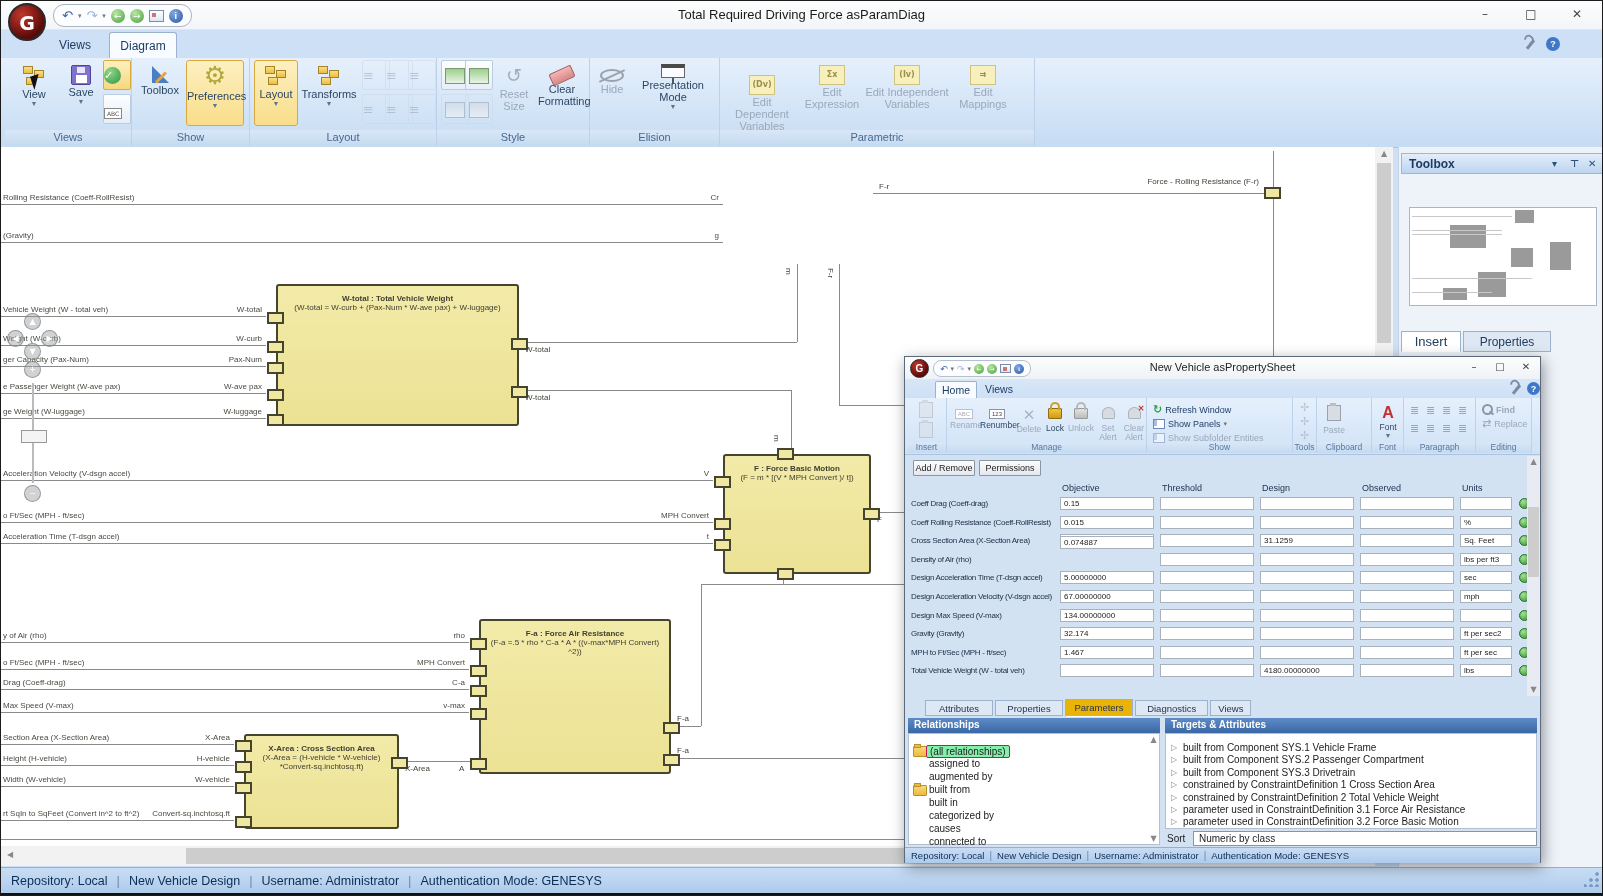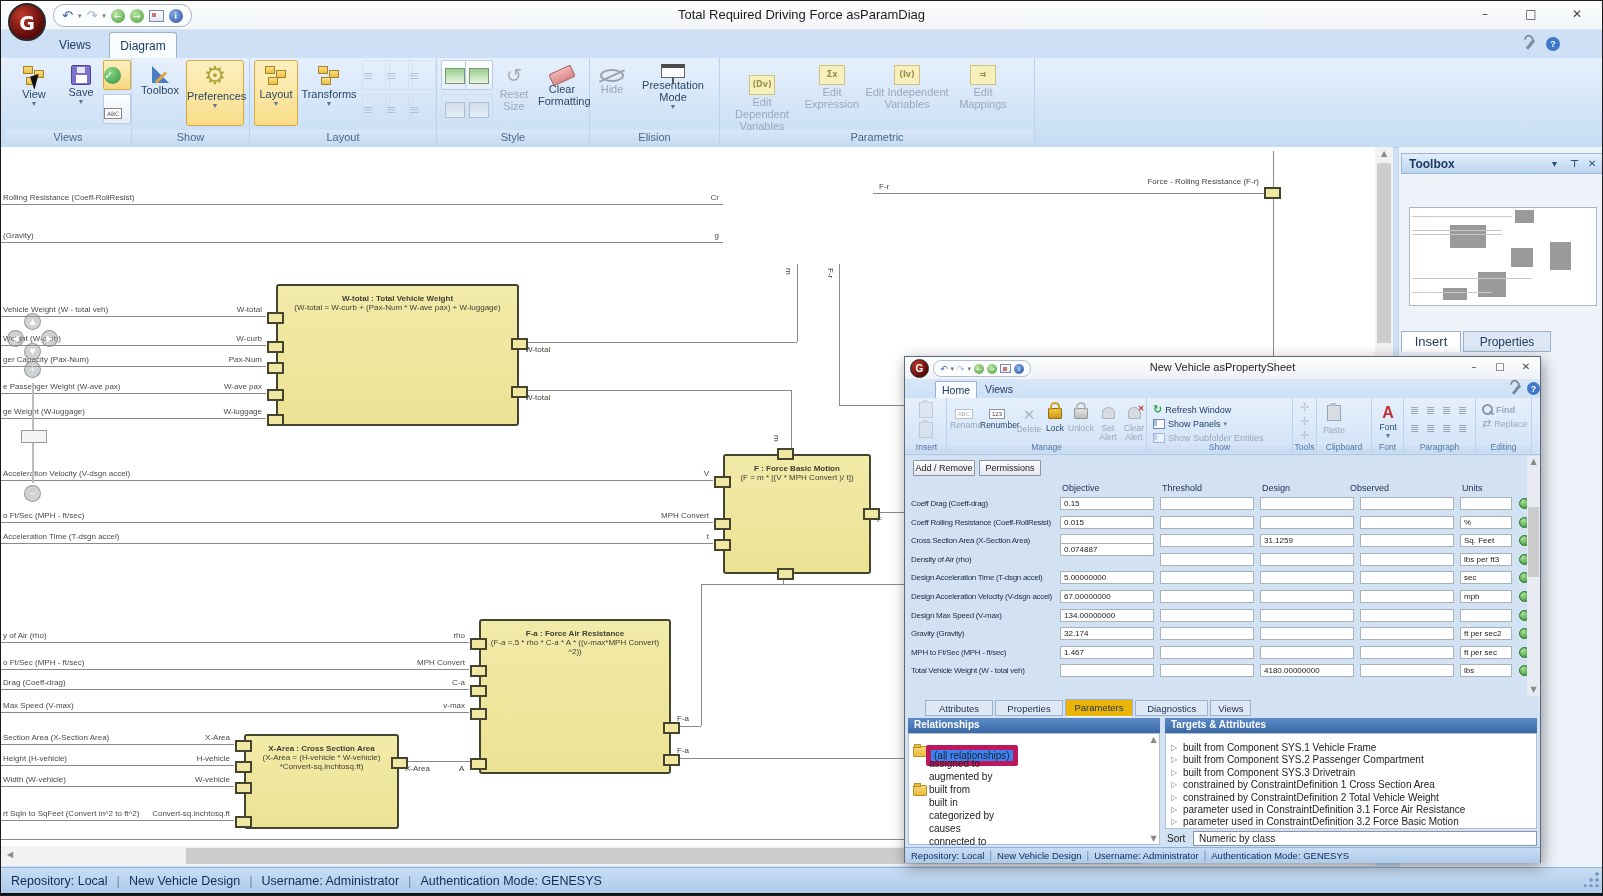--- a/index.html
+++ b/index.html
@@ -153,21 +153,21 @@
   .pshdr{position:absolute;font-size:9px;color:#223450;}
   .tlabel{position:absolute;font-size:8px;letter-spacing:-0.3px;color:#1c2c44;white-space:nowrap;overflow:hidden;width:148px;}
   .tbox{position:absolute;height:13px;background:#fff;border:1px solid #a8b2bc;font-size:8px;color:#222;line-height:12px;padding:0 3px;box-sizing:border-box;white-space:nowrap;overflow:hidden;}
   .tbox.wavy{text-decoration:underline wavy #d04040 1px;text-underline-offset:2px;}
   .grow{position:absolute;width:11px;height:11px;border-radius:50%;background:radial-gradient(circle at 35% 30%,#a8e098,#2f8f2f);border:1px solid #1f6f1f;box-sizing:border-box;}
   .psbtab{position:absolute;top:343px;height:16px;font-size:9.5px;color:#223450;text-align:center;line-height:15px;border:1px solid #9cb2cc;background:#dde8f4;box-sizing:border-box;}
   .psbtab.active{background:#eab308;border-bottom-color:#fff;height:18px;top:342px;}
   .phead{position:absolute;height:15px;background:linear-gradient(#5d8cc8,#3a67a5);color:#fff;font-size:10px;font-weight:bold;line-height:14px;padding-left:6px;box-sizing:border-box;}
   .plist{position:absolute;background:#fff;border:1px solid #b2c0d0;box-sizing:border-box;}
   .pitem{position:absolute;font-size:10px;color:#222;white-space:nowrap;}
-  .pitem.sel{background:#3b82f6;border:5px solid #be185d;border-radius:2px;padding:0 3px;margin-left:-3px;}
+  .pitem.sel{background:#86efac;border:1px solid #be185d;border-radius:2px;padding:0 3px;margin-left:-3px;}
   .fold{position:absolute;width:12px;height:9px;background:linear-gradient(#f8d87a,#eeb93c);border:1px solid #b8922a;border-radius:1px;}
   .fold::before{content:"";position:absolute;left:0;top:-3px;width:5px;height:2px;background:#eeb93c;border:1px solid #b8922a;}
   .tri{position:absolute;font-size:8px;color:#888;font-family:"DejaVu Sans",sans-serif;}
   .sortlab{position:absolute;font-size:10px;color:#222;}
   .sortbox{position:absolute;height:15px;background:#fff;border:1px solid #8a95a2;font-size:10px;color:#222;line-height:14px;padding:0 5px;box-sizing:border-box;}
   .psstatus{position:absolute;left:0;top:490px;width:100%;height:16px;background:linear-gradient(#c8ddf4,#aecbeb);border-top:1px solid #8fb0d8;display:flex;align-items:center;padding-left:6px;box-sizing:border-box;}
   .psstatus .stitem{font-size:9.5px;}
   .psstatus .stsep{margin:0 5px;font-size:10px;}
   .fragment{position:absolute;font-size:10px;color:#333;z-index:4;}
 </style>
@@ -601,21 +601,21 @@
             <span class="parag">⇄</span>
             <span>Replace</span>
           </div>
         </div>
       </div>
       <div class="psact" style="position: absolute; left: 8px; top: 103px; width: 62px; height: 16px;">Add / Remove</div>
       <div class="psact" style="position: absolute; left: 74px; top: 103px; width: 62px; height: 16px;">Permissions</div>
       <div class="pshdr" style="position: absolute; left: 157px; top: 126px;">Objective</div>
       <div class="pshdr" style="position: absolute; left: 257px; top: 126px;">Threshold</div>
       <div class="pshdr" style="position: absolute; left: 357px; top: 126px;">Design</div>
-      <div class="pshdr" style="position: absolute; left: 445px; top: 126px;">Observed</div>
+      <div class="pshdr" style="position: absolute; left: 457px; top: 126px;">Observed</div>
       <div class="pshdr" style="position: absolute; left: 557px; top: 126px;">Units</div>
       <div class="tlabel" style="position: absolute; left: 6px; top: 142px;">Coeff Drag (Coeff-drag)</div>
       <div class="tbox" style="position: absolute; left: 155px; top: 140px; width: 94px; height: 13px;">0.15</div>
       <div class="tbox" style="position: absolute; left: 255px; top: 140px; width: 94px; height: 13px;"></div>
       <div class="tbox" style="position: absolute; left: 355px; top: 140px; width: 94px; height: 13px;"></div>
       <div class="tbox" style="position: absolute; left: 455px; top: 140px; width: 94px; height: 13px;"></div>
       <div class="tbox" style="position: absolute; left: 555px; top: 140px; width: 52px; height: 13px;"></div>
       <div class="grow" style="position: absolute; left: 614px; top: 141px; width: 11px; height: 11px;"></div>
       <div class="tlabel" style="position: absolute; left: 6px; top: 160.6px;">Coeff Rolling Resistance (Coeff-RollResist)</div>
       <div class="tbox" style="position: absolute; left: 155px; top: 158.6px; width: 94px; height: 13px;">0.015</div>
@@ -625,21 +625,21 @@
       <div class="tbox" style="position: absolute; left: 555px; top: 158.6px; width: 52px; height: 13px;">%</div>
       <div class="grow" style="position: absolute; left: 614px; top: 159.6px; width: 11px; height: 11px;"></div>
       <div class="tlabel" style="position: absolute; left: 6px; top: 179.2px;">Cross Section Area (X-Section Area)</div>
       <div class="tbox" style="position: absolute; left: 155px; top: 177.2px; width: 94px; height: 13px;"></div>
       <div class="tbox" style="position: absolute; left: 255px; top: 177.2px; width: 94px; height: 13px;"></div>
       <div class="tbox" style="position: absolute; left: 355px; top: 177.2px; width: 94px; height: 13px;">31.1259</div>
       <div class="tbox" style="position: absolute; left: 455px; top: 177.2px; width: 94px; height: 13px;"></div>
       <div class="tbox" style="position: absolute; left: 555px; top: 177.2px; width: 52px; height: 13px;">Sq. Feet</div>
       <div class="grow" style="position: absolute; left: 614px; top: 178.2px; width: 11px; height: 11px;"></div>
       <div class="tlabel" style="position: absolute; left: 6px; top: 197.8px;">Density of Air (rho)</div>
-      <div class="tbox" style="position: absolute; left: 155px; top: 186px; width: 94px; height: 13px;">0.074887</div>
+      <div class="tbox" style="position: absolute; left: 155px; top: 179px; width: 94px; height: 13px;">0.074887</div>
       <div class="tbox" style="position: absolute; left: 255px; top: 195.8px; width: 94px; height: 13px;"></div>
       <div class="tbox" style="position: absolute; left: 355px; top: 195.8px; width: 94px; height: 13px;"></div>
       <div class="tbox" style="position: absolute; left: 455px; top: 195.8px; width: 94px; height: 13px;"></div>
       <div class="tbox wavy" style="position: absolute; left: 555px; top: 195.8px; width: 52px; height: 13px;">lbs per ft3</div>
       <div class="grow" style="position: absolute; left: 614px; top: 196.8px; width: 11px; height: 11px;"></div>
       <div class="tlabel" style="position: absolute; left: 6px; top: 216.4px;">Design Acceleration Time (T-dsgn accel)</div>
       <div class="tbox" style="position: absolute; left: 155px; top: 214.4px; width: 94px; height: 13px;">5.00000000</div>
       <div class="tbox" style="position: absolute; left: 255px; top: 214.4px; width: 94px; height: 13px;"></div>
       <div class="tbox" style="position: absolute; left: 355px; top: 214.4px; width: 94px; height: 13px;"></div>
       <div class="tbox" style="position: absolute; left: 455px; top: 214.4px; width: 94px; height: 13px;"></div>

